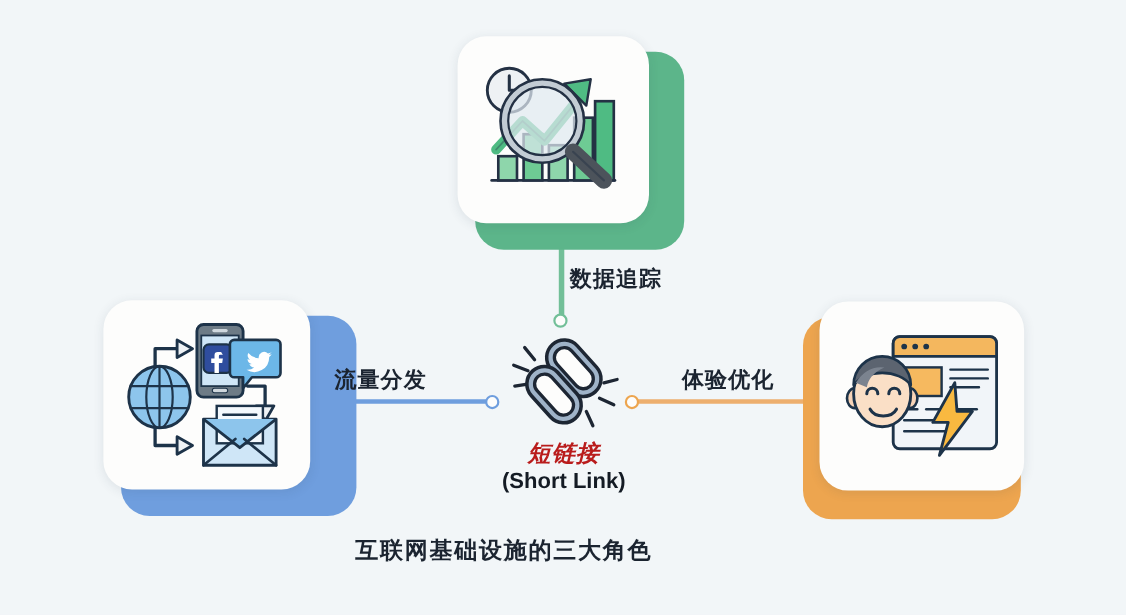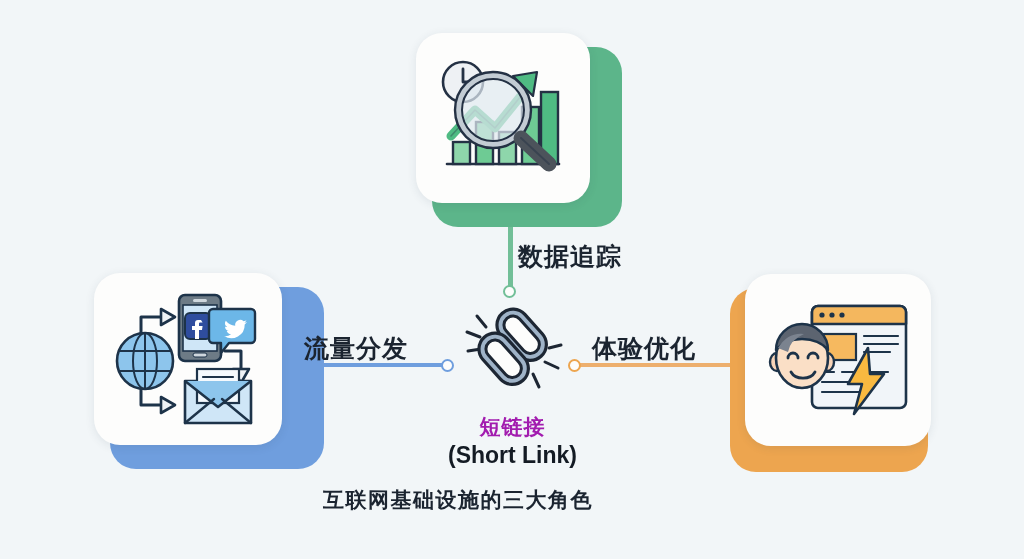--- a/index.html
+++ b/index.html
@@ -79,49 +79,50 @@
   #conn-blue-dot    { left: 441px; top: 359px; border: 2.5px solid #6f9ede; }
 
   #conn-orange-line { left: 572px; top: 363px; width: 160px; height: 4px;  background: #edaf6e; border-radius: 2px; }
   #conn-orange-dot  { left: 568px; top: 359px; border: 2.5px solid #eda54f; }
 
   
   .edge-label {
     position: absolute;
     z-index: 4;
     font-weight: bold;
-    font-size: 25px;
+    font-size: 20px;
     color: #1b2430;
     letter-spacing: 1px;
     white-space: nowrap;
     font-family: Liberation Mono, monospace;
   }
   #label-analytics  { left: 518px; top: 240px; }
   #label-traffic    { left: 304px; top: 332px; }
-  #label-experience { left: 592px; top: 332px; }
+  #label-experience { left: 620px; top: 332px; }
 
   
   #hub {
     position: absolute;
     left: 440px;
     top: 300px;
     width: 145px;
     z-index: 4;
     text-align: center;
   }
   #hub-icon { height: 96px; display: flex; align-items: center; justify-content: center; }
   #hub-title-cn {
     font-size: 21px;
     font-weight: bold;
-    color: #a21caf;
+    color: #b91c1c;
     letter-spacing: 1px;
-    margin-top: 17px;
+    margin-top: 2px;
+    font-style: italic;
   }
   #hub-title-en {
-    font-size: 23px;
+    font-size: 20px;
     font-weight: bold;
     color: #141b24;
     letter-spacing: 0px;
     margin-top: 1px;
   }
 
   
   #caption {
     position: absolute;
     left: 0;

